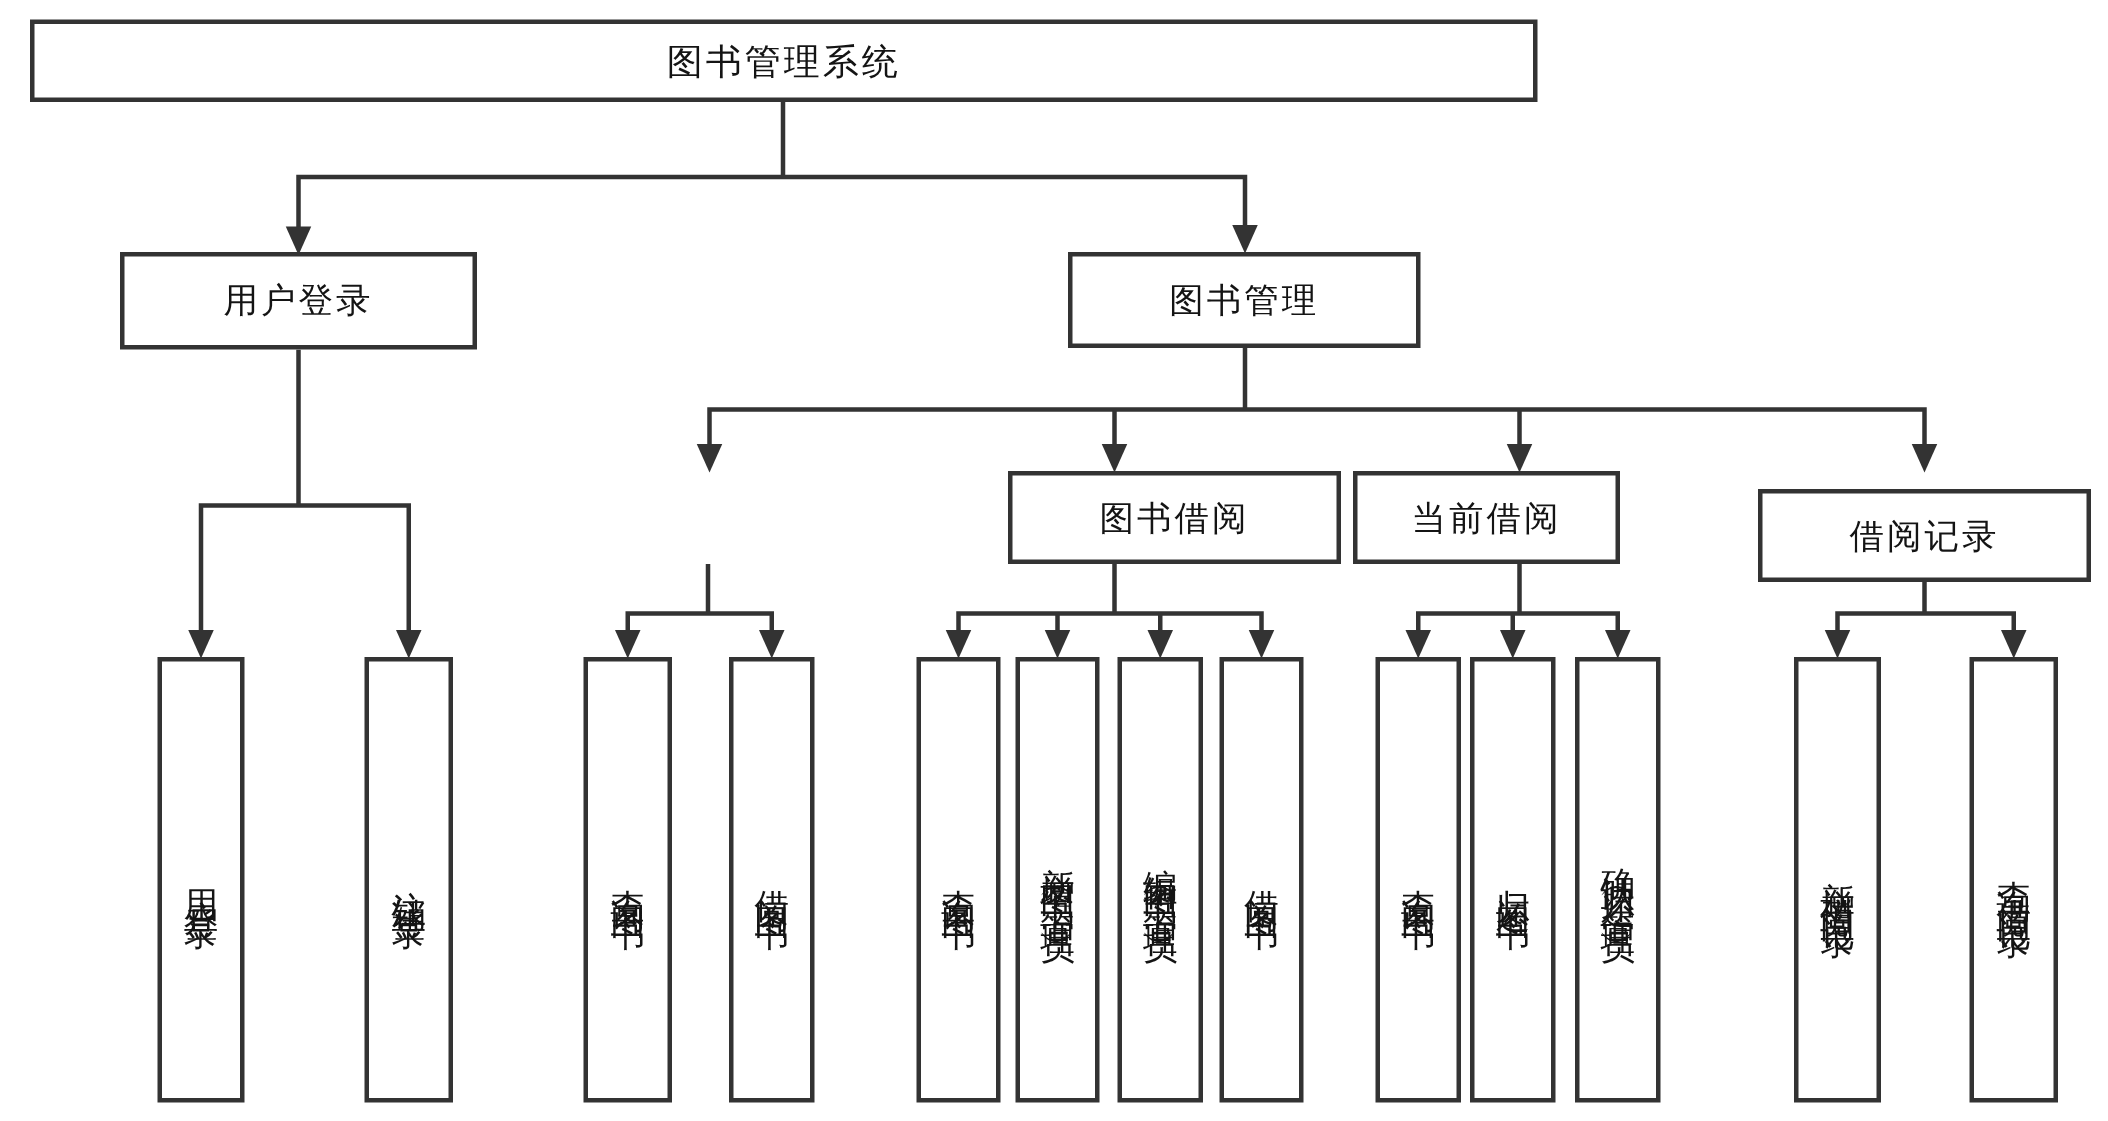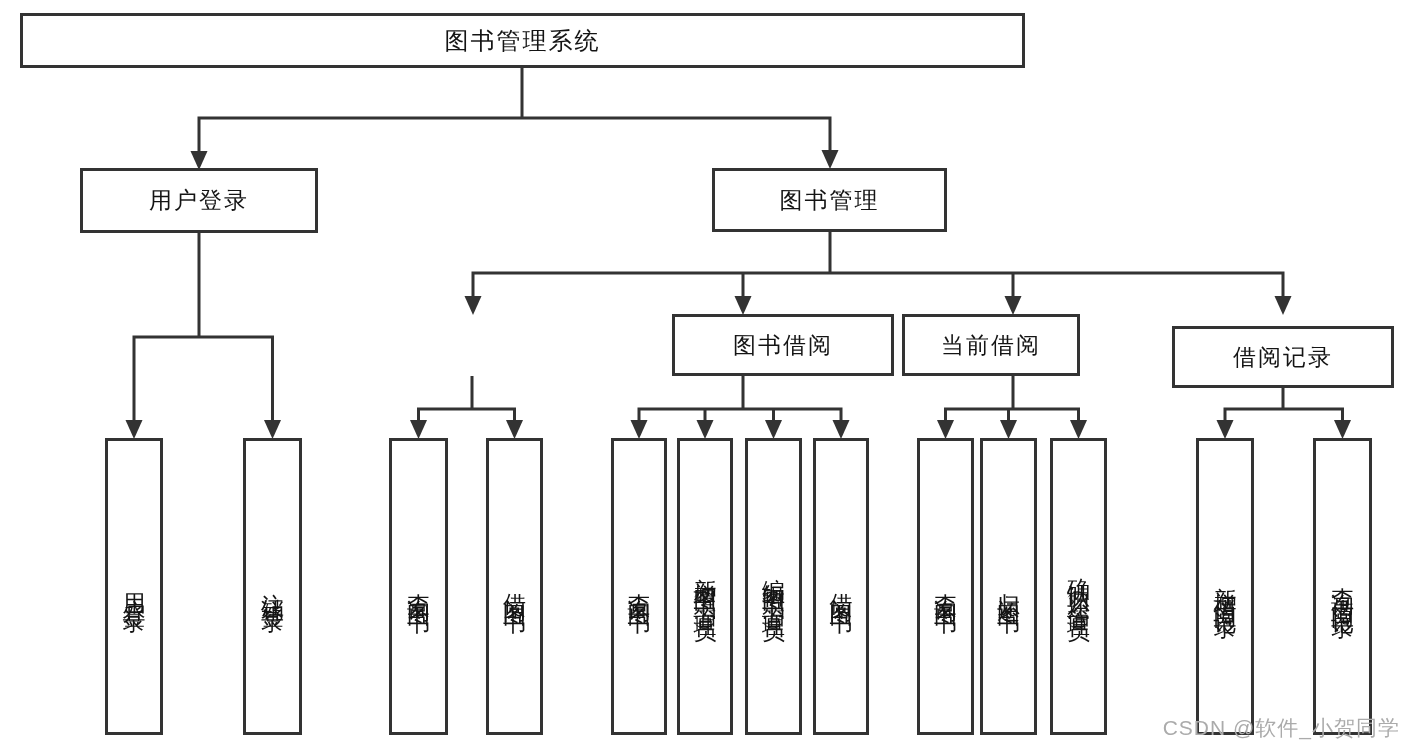--- a/index.html
+++ b/index.html
@@ -119,14 +119,13 @@
     <span>确认归还（管理员）</span>
   </div>
 
   <div class="box leaf" style="left:1196px;top:438px;width:58px;height:297px;">
     <span>新增借阅记录</span>
   </div>
   <div class="box leaf" style="left:1313px;top:438px;width:59px;height:297px;">
     <span>查询借阅记录</span>
   </div>
 
-  <div class="watermark">CSDN @软件_小贺同学</div>
 </div>
 
 </body></html>

